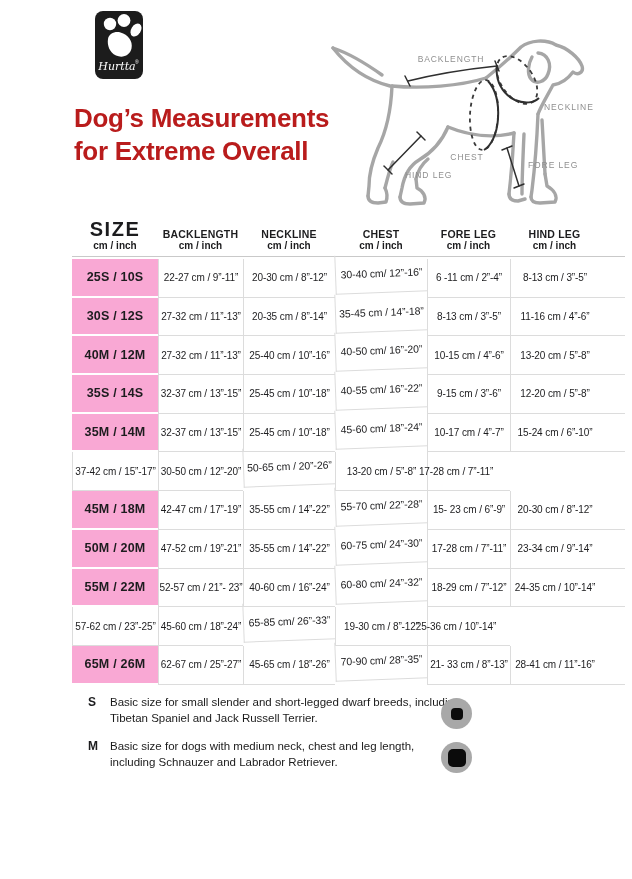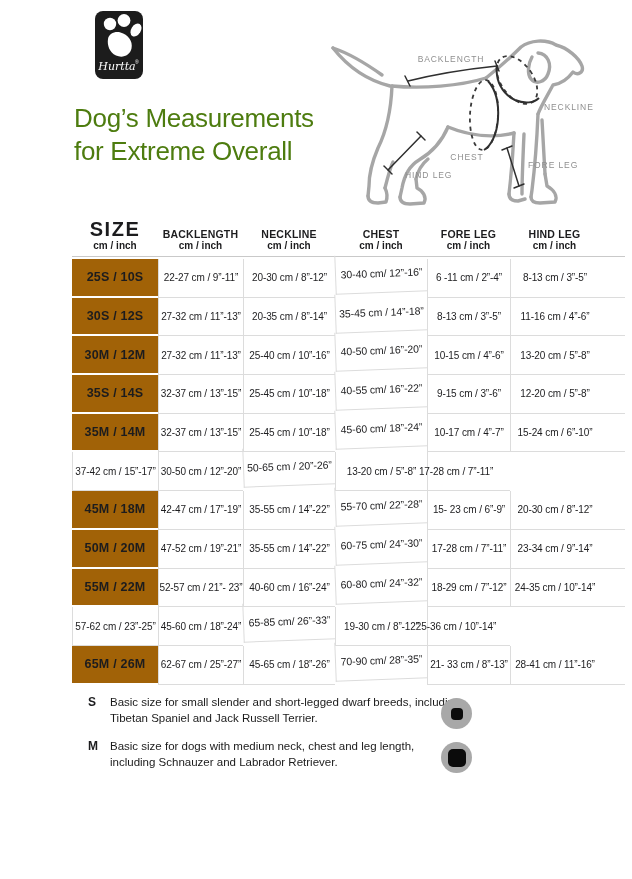--- a/index.html
+++ b/index.html
@@ -1,40 +1,40 @@
 <!DOCTYPE html>
 <html><head>
 <meta charset="utf-8">
 <style>
   html,body{margin:0;padding:0;background:#fff;}
   .page{position:relative;width:632px;height:879px;background:#ffffff;overflow:hidden;
         font-family:"Liberation Sans", sans-serif;color:#1c1c1e;padding-left:14px;}
   
   .logo{position:absolute;left:95px;top:11px;width:48px;height:68px;}
   
-  .title{position:absolute;left:74px;top:102px;font-size:26px;font-weight:400;
-         line-height:33px;letter-spacing:-0.3px;color:#4d7c0f;}
+  .title{position:absolute;left:74px;top:102px;font-size:26px;font-weight:700;
+         line-height:33px;letter-spacing:-0.3px;color:#b91c1c;}
   
   .diagram{position:absolute;left:318px;top:20px;width:314px;height:196px;}
   .diagram text{font-family:"Liberation Sans", sans-serif;font-size:8.5px;
                 letter-spacing:0.9px;fill:#8f8f8f;font-weight:400;}
   
   .thead{position:absolute;left:72px;top:218px;width:553px;display:grid;
          grid-template-columns:86px 85px 92px 92px 83px 115px;padding-bottom:5px;
          border-bottom:1px solid #c9c9c9;}
   .hcell{text-align:center;}
   .hlabel{font-weight:700;font-size:10.5px;letter-spacing:0.2px;padding-top:10px;}
   .hcell.first .hlabel{font-size:20px;letter-spacing:1.5px;padding-top:0;line-height:22px;}
   .hsub{font-weight:700;font-size:10px;}
   .tbody{position:absolute;left:72px;top:259px;width:553px;}
   .trow{display:grid;grid-template-columns:86px 85px 92px 92px 83px 115px;height:38.7px;}
   .cell{display:flex;align-items:center;justify-content:center;font-size:10px;
         letter-spacing:-0.1px;white-space:nowrap;box-sizing:border-box;
         border-bottom:1px solid #dcdcdc;color:#1c1c1e;}
-  .cell.c0{background:#a16207;font-weight:700;font-size:12.5px;letter-spacing:0.2px;
+  .cell.c0{background:#f9a8d4;font-weight:700;font-size:12.5px;letter-spacing:0.2px;
         border-bottom:2px solid #ffffff;}
   .cell.c1,.cell.c2,.cell.c3,.cell.c4,.cell.c5{border-left:1px solid #dcdcdc;}
   .cell.c3{transform:translateY(-5px) rotate(-2.2deg);font-size:10.5px;}
   .cell.c5{padding-right:26px;}
   .hcell.c5{box-sizing:border-box;padding-right:26px;}
   
   .note{position:absolute;left:88px;width:400px;display:flex;}
   .note-key{width:22px;font-weight:700;font-size:12px;padding-top:1px;}
   .note-text{width:352px;font-size:11.5px;line-height:16px;color:#1b1b1b;}
   .note-icon{position:absolute;left:441px;width:31px;height:31px;border-radius:50%;
@@ -163,21 +163,21 @@
       </div>
       <div class="trow">
         <div class="cell c0">30S / 12S</div>
         <div class="cell c1">27-32 cm / 11”-13”</div>
         <div class="cell c2">20-35 cm / 8”-14”</div>
         <div class="cell c3">35-45 cm / 14”-18”</div>
         <div class="cell c4">8-13 cm / 3”-5”</div>
         <div class="cell c5">11-16 cm / 4”-6”</div>
       </div>
       <div class="trow">
-        <div class="cell c0">30M / 12M</div>
+        <div class="cell c0">40M / 12M</div>
         <div class="cell c1">27-32 cm / 11”-13”</div>
         <div class="cell c2">25-40 cm / 10”-16”</div>
         <div class="cell c3">40-50 cm/ 16”-20”</div>
         <div class="cell c4">10-15 cm / 4”-6”</div>
         <div class="cell c5">13-20 cm / 5”-8”</div>
       </div>
       <div class="trow">
         <div class="cell c0">35S / 14S</div>
         <div class="cell c1">32-37 cm / 13”-15”</div>
         <div class="cell c2">25-45 cm / 10”-18”</div>

